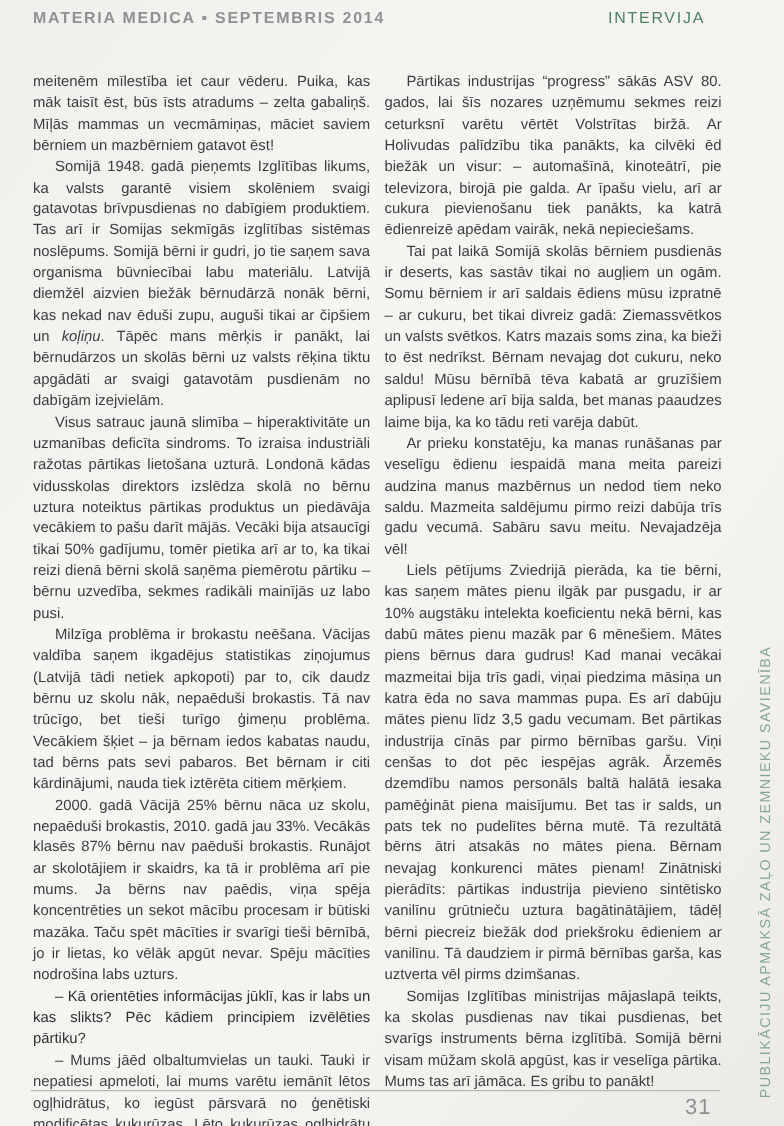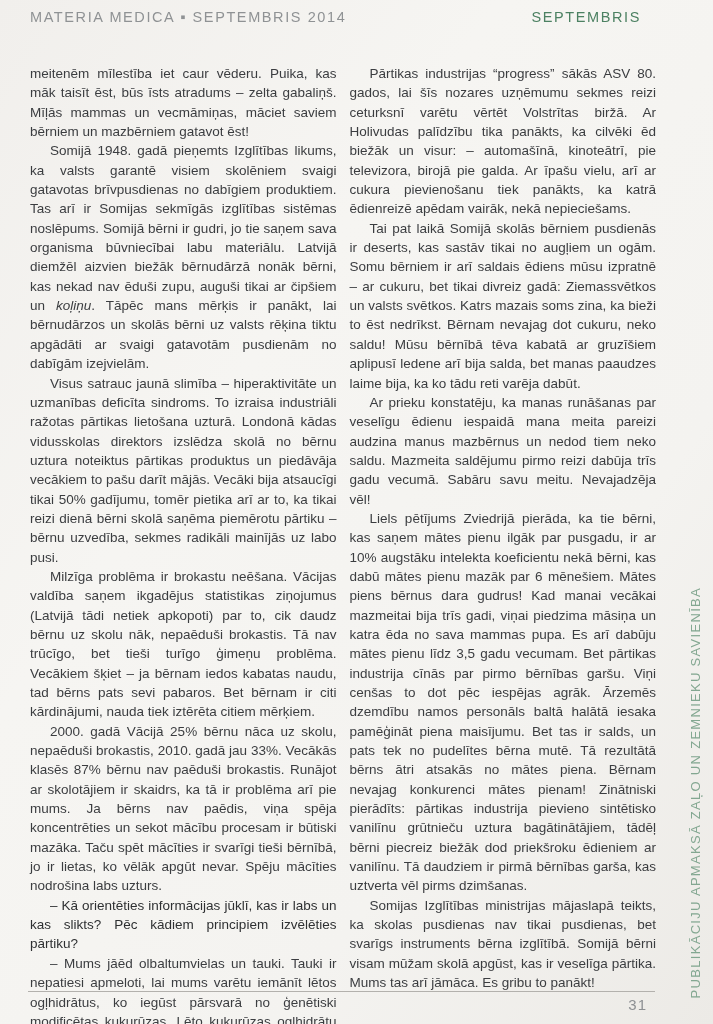--- a/index.html
+++ b/index.html
@@ -21,21 +21,21 @@
     position: absolute;
     top: 9px;
     left: 30px;
     right: 72px;
     display: flex;
     justify-content: space-between;
     align-items: baseline;
     font-size: 14.5px;
     letter-spacing: 1.6px;
   }
-  .journal-title { color: #8f9294; }
+  .journal-title { color: #8f9294; font-weight: bold; }
   .section-label { color: #4c8162; }
   .content {
     position: absolute;
     top: 64px;
     left: 30px;
     width: 626px;
     display: flex;
     gap: 13px;
   }
   .col {
@@ -70,33 +70,33 @@
     position: absolute;
     top: 991px;
     left: 28px;
     width: 627px;
     border-top: 1px solid #b3b1ad;
   }
   .page-number {
     position: absolute;
     top: 996px;
     right: 66px;
-    font-size: 15px;
+    font-size: 20px;
     color: #8d9093;
     letter-spacing: 1px;
   }
 </style>
 </head>
 <body>
 
 <div class="page">
 
   <div class="header">
     <span class="journal-title">MATERIA MEDICA ▪ SEPTEMBRIS 2014</span>
-    <span class="section-label">SEPTEMBRIS</span>
+    <span class="section-label">INTERVIJA</span>
   </div>
 
   <div class="content">
 
     <div class="col">
       <p class="no-indent">meitenēm mīlestība iet caur vēderu. Puika, kas māk taisīt ēst, būs īsts atradums – zelta gabaliņš. Mīļās mammas un vecmāmiņas, māciet saviem bērniem un mazbērniem gatavot ēst!</p>
       <p><span>Somijā 1948. gadā pieņemts Izglītības likums, ka valsts garantē visiem skolēniem svaigi gatavotas brīvpusdienas no dabīgiem produktiem. Tas arī ir Somijas sekmīgās izglītības sistēmas noslēpums. Somijā bērni ir gudri, jo tie saņem sava organisma būvniecībai labu materiālu. Latvijā diemžēl aizvien biežāk bērnudārzā nonāk bērni, kas nekad nav ēduši zupu, auguši tikai ar čipšiem un </span><span class="italic">koļiņu</span><span>. Tāpēc mans mērķis ir panākt, lai bērnudārzos un skolās bērni uz valsts rēķina tiktu apgādāti ar svaigi gatavotām pusdienām no dabīgām izejvielām.</span></p>
       <p>Visus satrauc jaunā slimība – hiperaktivitāte un uzmanības deficīta sindroms. To izraisa industriāli ražotas pārtikas lietošana uzturā. Londonā kādas vidusskolas direktors izslēdza skolā no bērnu uztura noteiktus pārtikas produktus un piedāvāja vecākiem to pašu darīt mājās. Vecāki bija atsaucīgi tikai 50% gadījumu, tomēr pietika arī ar to, ka tikai reizi dienā bērni skolā saņēma piemērotu pārtiku – bērnu uzvedība, sekmes radikāli mainījās uz labo pusi.</p>
       <p>Milzīga problēma ir brokastu neēšana. Vācijas valdība saņem ikgadējus statistikas ziņojumus (Latvijā tādi netiek apkopoti) par to, cik daudz bērnu uz skolu nāk, nepaēduši brokastis. Tā nav trūcīgo, bet tieši turīgo ģimeņu problēma. Vecākiem šķiet – ja bērnam iedos kabatas naudu, tad bērns pats sevi pabaros. Bet bērnam ir citi kārdinājumi, nauda tiek iztērēta citiem mērķiem.</p>
       <p>2000. gadā Vācijā 25% bērnu nāca uz skolu, nepaēduši brokastis, 2010. gadā jau 33%. Vecākās klasēs 87% bērnu nav paēduši brokastis. Runājot ar skolotājiem ir skaidrs, ka tā ir problēma arī pie mums. Ja bērns nav paēdis, viņa spēja koncentrēties un sekot mācību procesam ir būtiski mazāka. Taču spēt mācīties ir svarīgi tieši bērnībā, jo ir lietas, ko vēlāk apgūt nevar. Spēju mācīties nodrošina labs uzturs.</p>

